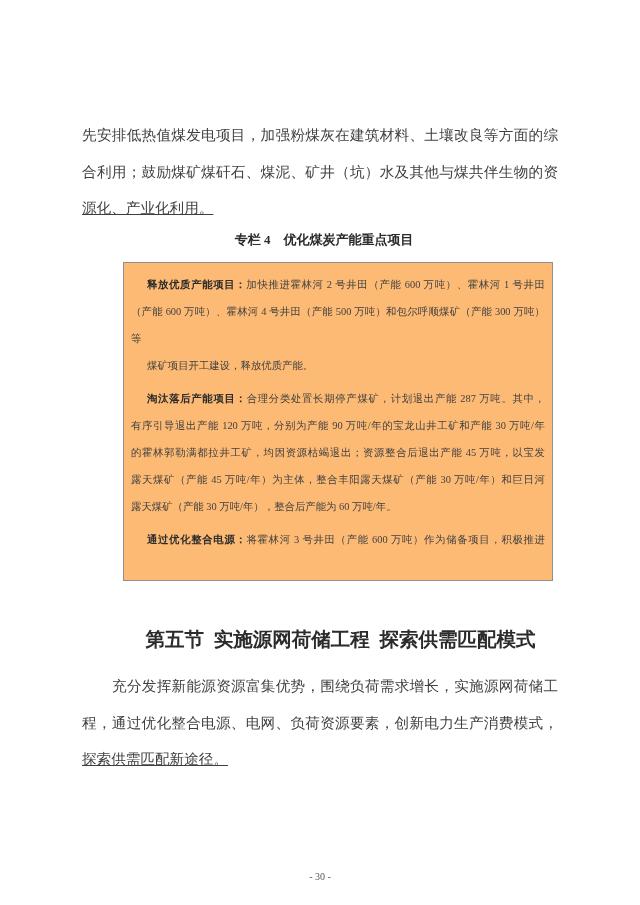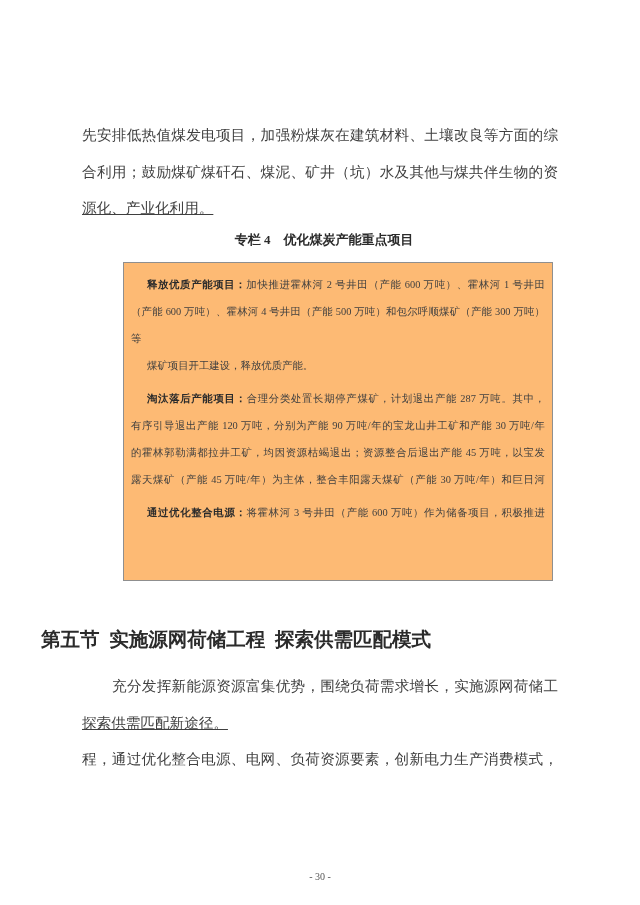--- a/index.html
+++ b/index.html
@@ -64,21 +64,21 @@
   .bx-line.last { text-align-last: left; }
   .bx-line.indent { text-indent: 16px; }
   .bx-label { font-weight: bold; color: #2b2b2b; }
 
   
   .section-heading {
     position: absolute;
     top: 626px;
     left: 0;
     width: 100%;
-    text-align: left;
+    text-align: center;
     font-size: 19.5px;
     font-weight: bold;
     line-height: 28px;
     color: #2b2b2b;
     padding-left: 41px;
   }
 
   
   .page-number {
     position: absolute;
@@ -114,31 +114,32 @@
 
     <div class="bx-para">
       <div class="bx-line last indent">煤矿项目开工建设，释放优质产能。</div>
     </div>
 
     <div class="bx-para m6">
       <div class="bx-line full indent"><span class="bx-label">淘汰落后产能项目：</span><span>合理分类处置长期停产煤矿，计划退出产能 287 万吨。其中，</span></div>
       <div class="bx-line full">有序引导退出产能 120 万吨，分别为产能 90 万吨/年的宝龙山井工矿和产能 30 万吨/年</div>
       <div class="bx-line full">的霍林郭勒满都拉井工矿，均因资源枯竭退出；资源整合后退出产能 45 万吨，以宝发</div>
       <div class="bx-line full">露天煤矿（产能 45 万吨/年）为主体，整合丰阳露天煤矿（产能 30 万吨/年）和巨日河</div>
+      <div class="bx-line last">露天煤矿（产能 30 万吨/年），整合后产能为 60 万吨/年。</div>
     </div>
 
     <div class="bx-para m6">
       <div class="bx-line full indent"><span class="bx-label">通过优化整合电源：</span><span>将霍林河 3 号井田（产能 600 万吨）作为储备项目，积极推进</span></div>
     </div>
 
   </div>
 
   <div class="section-heading">第五节 实施源网荷储工程 探索供需匹配模式</div>
 
   <div class="para closing">
     <div class="p-line full indent2">充分发挥新能源资源富集优势，围绕负荷需求增长，实施源网荷储工</div>
+    <div class="p-line full">程，通过优化整合电源、电网、负荷资源要素，创新电力生产消费模式，</div>
     <div class="p-line last">探索供需匹配新途径。</div>
-    <div class="p-line full">程，通过优化整合电源、电网、负荷资源要素，创新电力生产消费模式，</div>
   </div>
 
   <div class="page-number">- 30 -</div>
 
 </div>
 
 </body></html>

